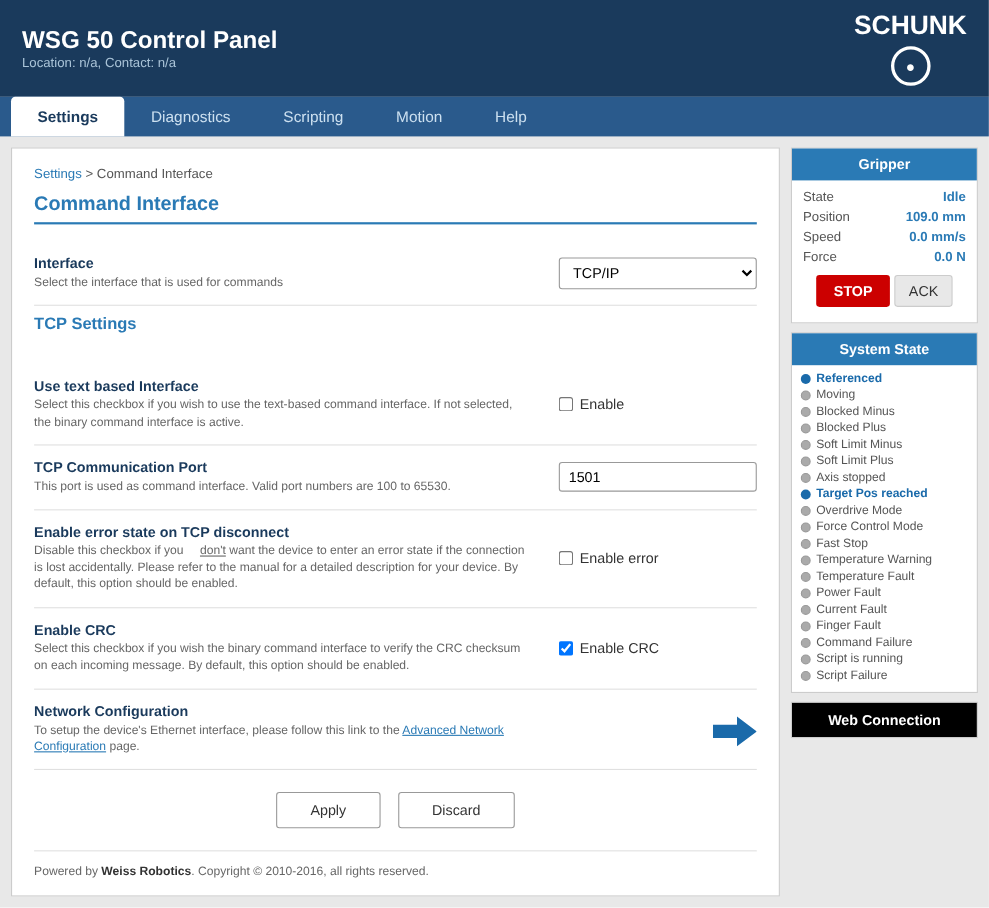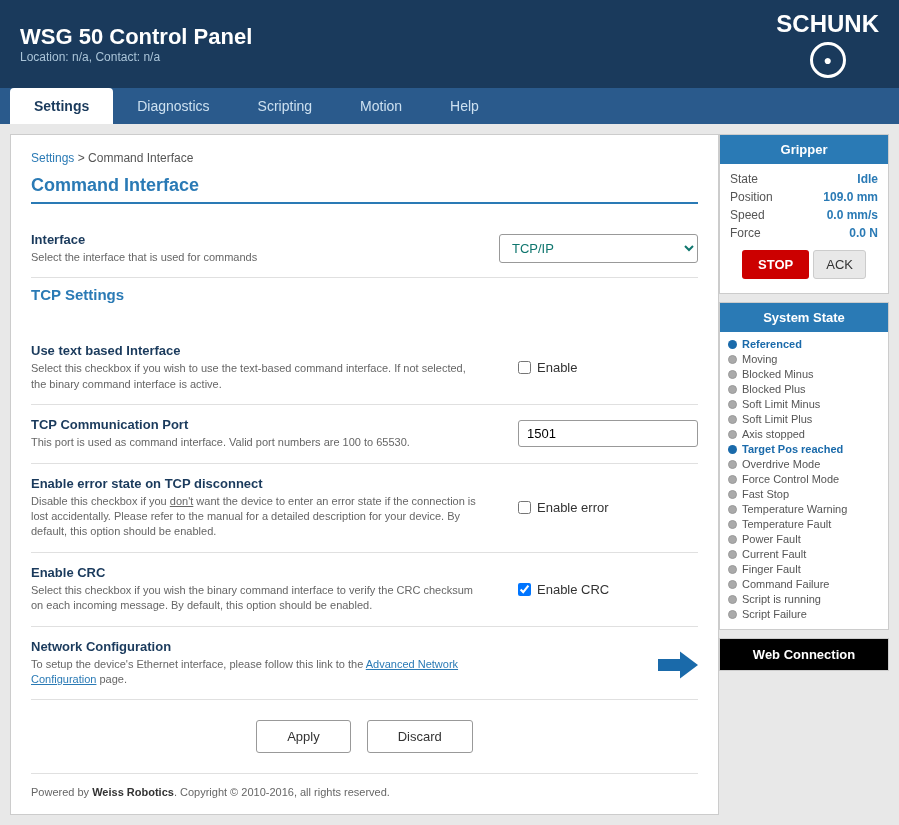--- a/index.html
+++ b/index.html
@@ -109,29 +109,29 @@
       color: #1a3a5c;
       font-size: 13px;
       margin-bottom: 3px;
     }
     .field-desc {
       font-size: 11px;
       color: #666;
       line-height: 1.4;
       max-width: 450px;
     }
-    .field-desc u { text-decoration: underline; }
+    .field-desc u { text-decoration: underline; margin-left: 12px; }
 
     .form-select {
-      width: 199px;
+      width: 180px;
       padding: 5px 8px;
       border: 1px solid #999;
       border-radius: 3px;
       font-size: 13px;
-      color: #0f766e;
+      color: #000000;
       background: white;
     }
     .form-input {
       width: 180px;
       padding: 5px 8px;
       border: 1px solid #999;
       border-radius: 3px;
       font-size: 13px;
     }
 
@@ -174,20 +174,21 @@
     .footer {
       margin-top: 12px;
       font-size: 11px;
       color: #666;
     }
     .footer strong { color: #333; }
 
     
     .sidebar {
       width: 170px;
+      margin-left: 10px;
       flex-shrink: 0;
     }
 
     .sidebar-section {
       background: white;
       border: 1px solid #ccc;
       margin-bottom: 8px;
     }
 
     .sidebar-header {

